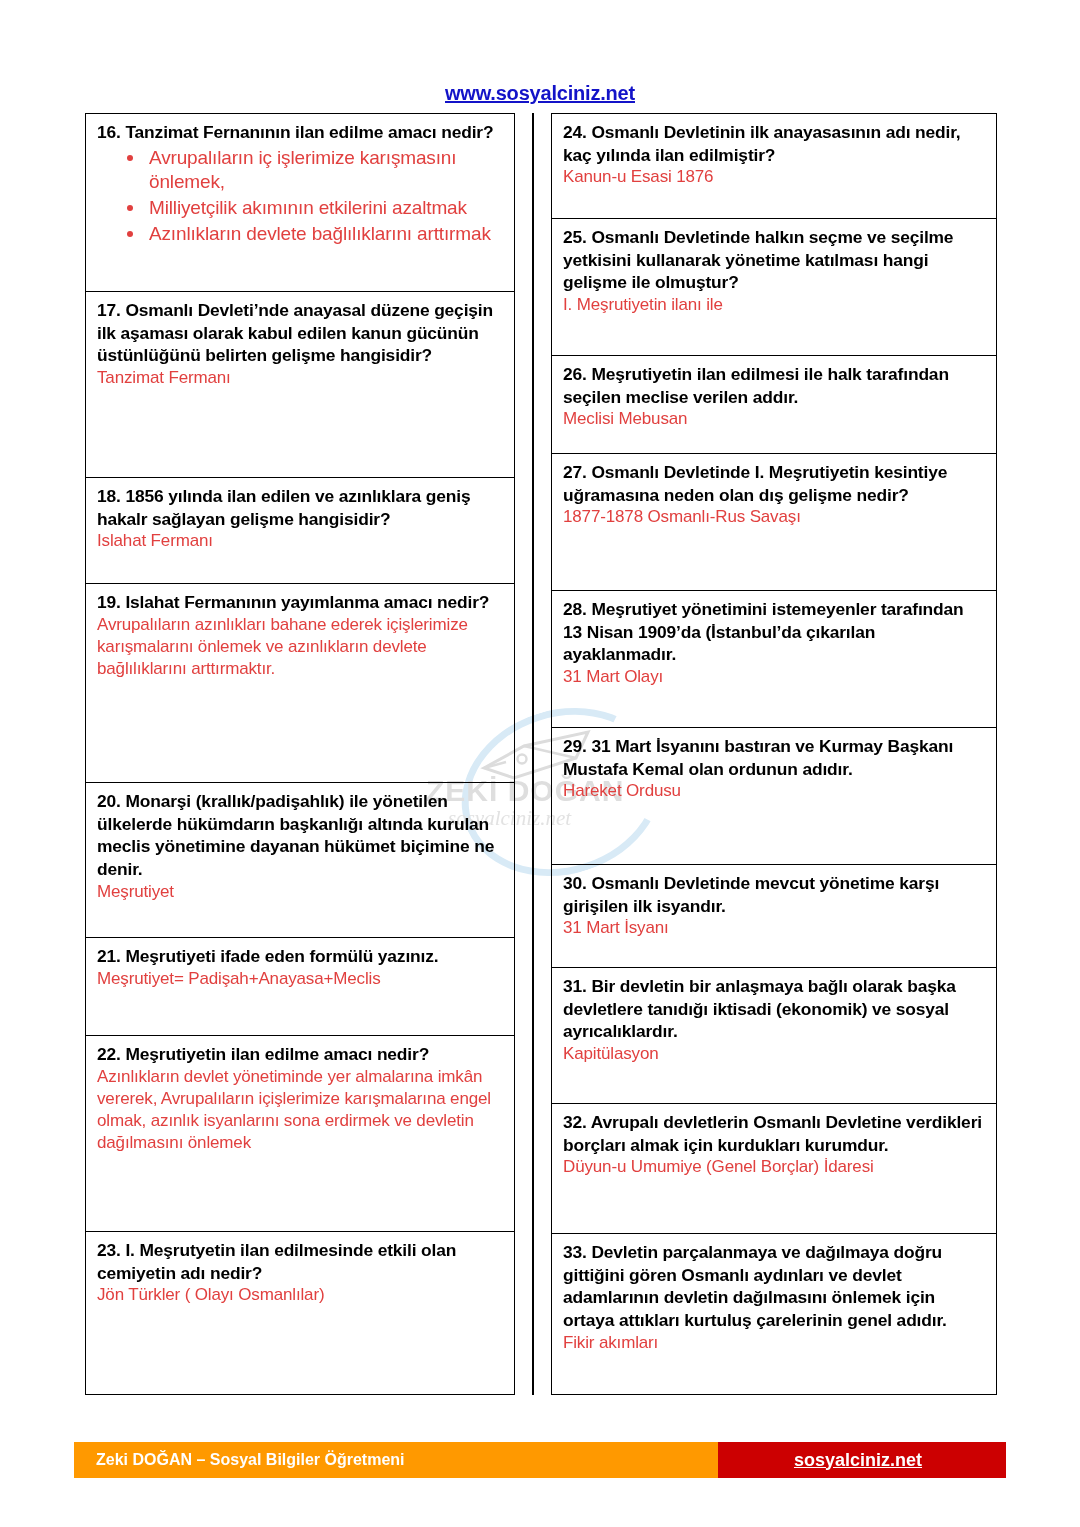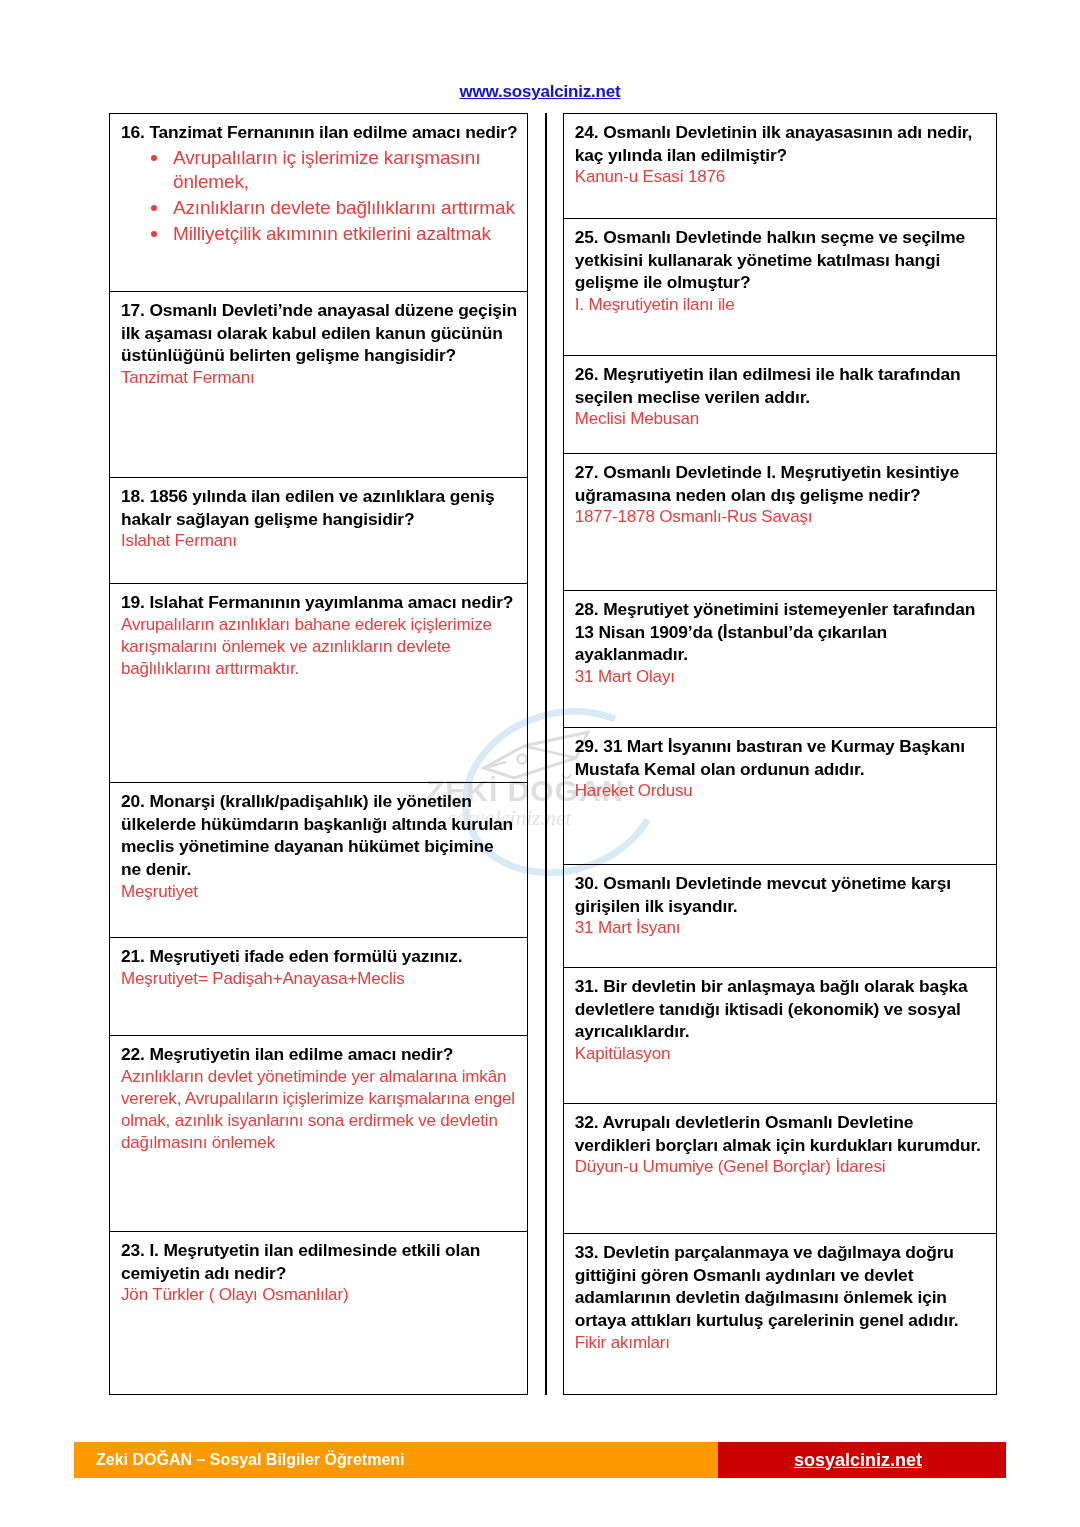--- a/index.html
+++ b/index.html
@@ -65,21 +65,21 @@
 
   .site-link-wrap {
     position: absolute;
     top: 82px;
     left: 0;
     width: 1080px;
     text-align: center;
   }
   .site-link {
     color: #1313C8;
-    font-size: 17px;
+    font-size: 20px;
     font-weight: bold;
     text-decoration: underline;
     letter-spacing: -0.2px;
   }
 
   
   .watermark {
     position: absolute;
     left: 420px;
     top: 700px;
@@ -138,21 +138,20 @@
   }
   .col {
     display: flex;
     flex-direction: column;
     box-sizing: border-box;
   }
   .col-left {
     width: 430px;
     border: 1.6px solid #000000;
     border-bottom: 1.6px solid #000000;
-    margin-left: 24px;
   }
   .col-gap {
     width: 36px;
     position: relative;
   }
   .col-divider {
     position: absolute;
     left: 17px;
     top: 0;
     bottom: 0;
@@ -281,22 +280,22 @@
   </div>
 
   <div class="columns">
 
     <div class="col col-left">
 
       <div class="qcell" style="height:178px;">
         <p class="q-text">16. Tanzimat Fernanının ilan edilme amacı nedir?</p>
         <ul class="a-list">
           <li>Avrupalıların iç işlerimize karışmasını önlemek,</li>
+          <li>Milliyetçilik akımının etkilerini azaltmak</li>
           <li>Azınlıkların devlete bağlılıklarını arttırmak</li>
-          <li>Milliyetçilik akımının etkilerini azaltmak</li>
         </ul>
       </div>
 
       <div class="qcell" style="height:186px;">
         <p class="q-text">17. Osmanlı Devleti’nde anayasal düzene geçişin ilk aşaması olarak kabul edilen kanun gücünün üstünlüğünü belirten gelişme hangisidir?</p>
         <p class="a-text">Tanzimat Fermanı</p>
       </div>
 
       <div class="qcell" style="height:106px;">
         <p class="q-text">18. 1856 yılında ilan edilen ve azınlıklara geniş hakalr sağlayan gelişme hangisidir?</p>

